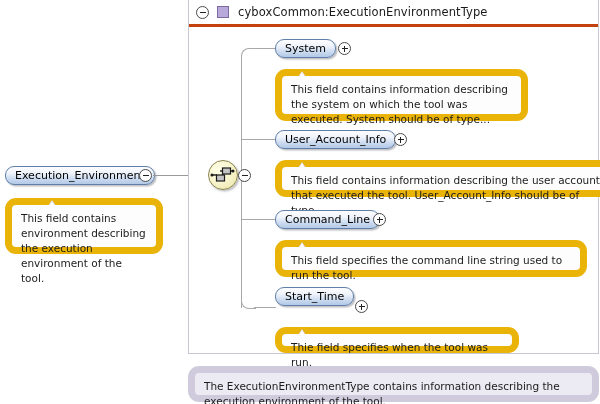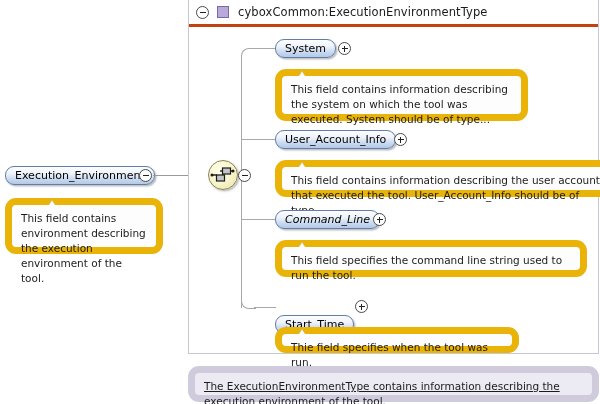--- a/index.html
+++ b/index.html
@@ -107,21 +107,21 @@
     position: absolute;
     border: 7px solid #eab308;
     border-radius: 11px;
     background: #fdfdfe;
     padding: 6px 8px 6px 9px;
     box-sizing: border-box;
     font-size: 10.5px;
     line-height: 15px;
     color: #1c1c1c;
   }
-  .bubble.tinted { background: #eceaf3; border-color: #cfcbdd; text-decoration: underline; }
+  .bubble.tinted { background: #eceaf3; border-color: #cfcbdd; }
   
   .bubble .notch, .bubble .notch-i {
     position: absolute;
     width: 9px; height: 6px;
     top: -6px;
     overflow: hidden;
   }
   .bubble .notch::after {
     content: "";
     position: absolute;
@@ -221,31 +221,31 @@
   <div class="node-box" style="left:86px; top:130px;">
     <span>User_Account_Info</span>
   </div>
   <span class="pm-icon plus" style="position:absolute; left:205px; top:133px;"></span>
   <div class="bubble" style="left:86px; top:160px; width:340px; height:37px;">
     <span class="notch" style="left:16px;"></span>
     <span class="notch-i" style="left:16px;"></span>
     <span>This field contains information describing the user account that executed the tool. User_Account_Info should be of type...</span>
   </div>
 
-  <div class="node-box" style="left:86px; top:210px;font-style:italic;">
+  <div class="node-box" style="left:86px; top:210px;">
     <span>Command_Line</span>
   </div>
   <span class="pm-icon plus" style="position:absolute; left:184px; top:213px;"></span>
   <div class="bubble" style="left:86px; top:240px; width:312px; height:37px;">
     <span class="notch" style="left:16px;"></span>
     <span class="notch-i" style="left:16px;"></span>
     <span>This field specifies the command line string used to run the tool.</span>
   </div>
 
-  <div class="node-box" style="left:86px; top:315px;justify-content:center;">
+  <div class="node-box" style="left:86px; top:287px;justify-content:center;">
     <span>Start_Time</span>
   </div>
   <span class="pm-icon plus" style="position:absolute; left:166px; top:300px;"></span>
   <div class="bubble" style="left:86px; top:327px; width:244px; height:22px; ">
     <span class="notch" style="left:16px;"></span>
     <span class="notch-i" style="left:16px;"></span>
     <span>Thie field specifies when the tool was run.</span>
   </div>
 
 </div>

